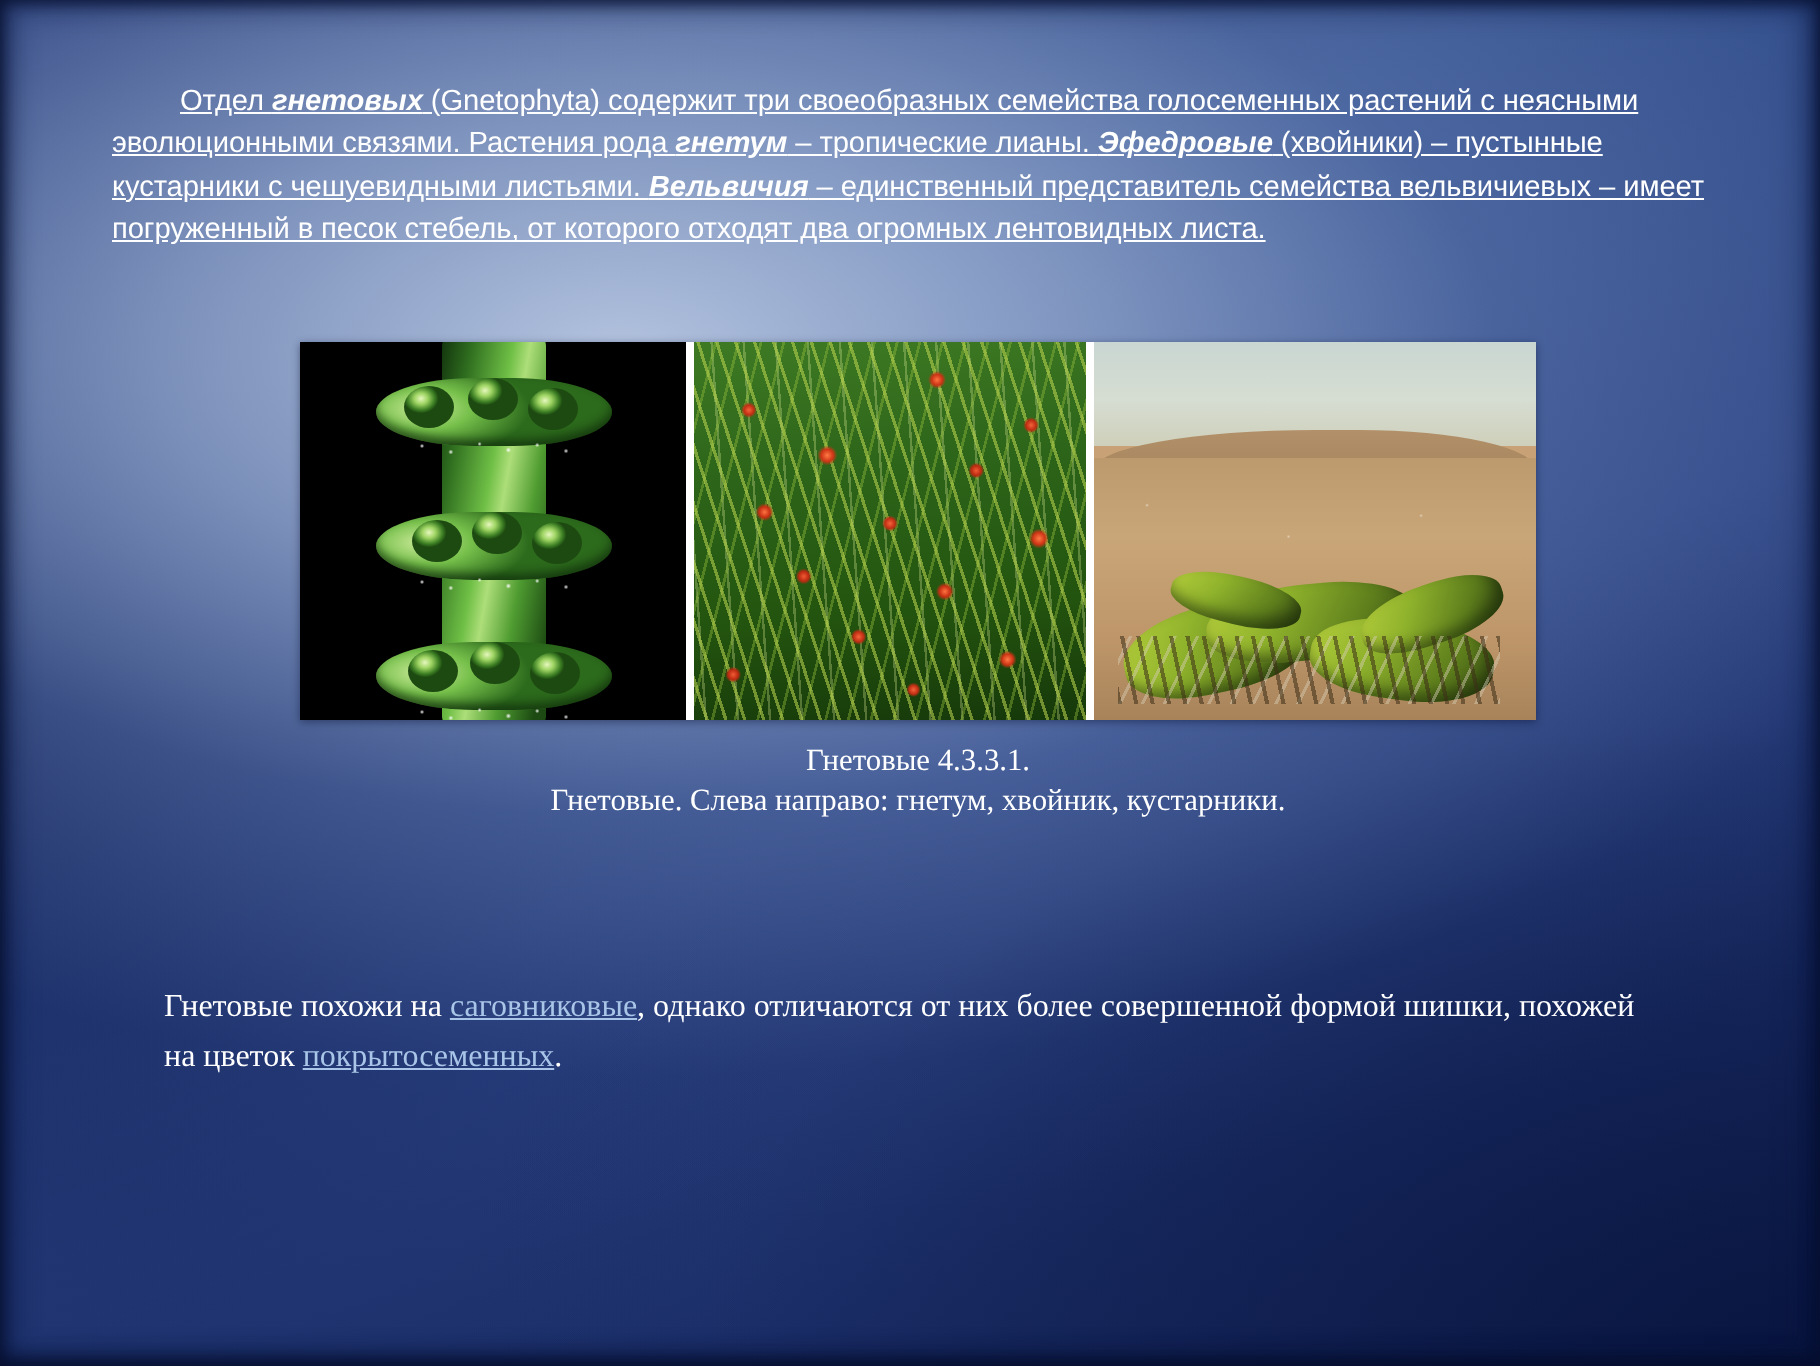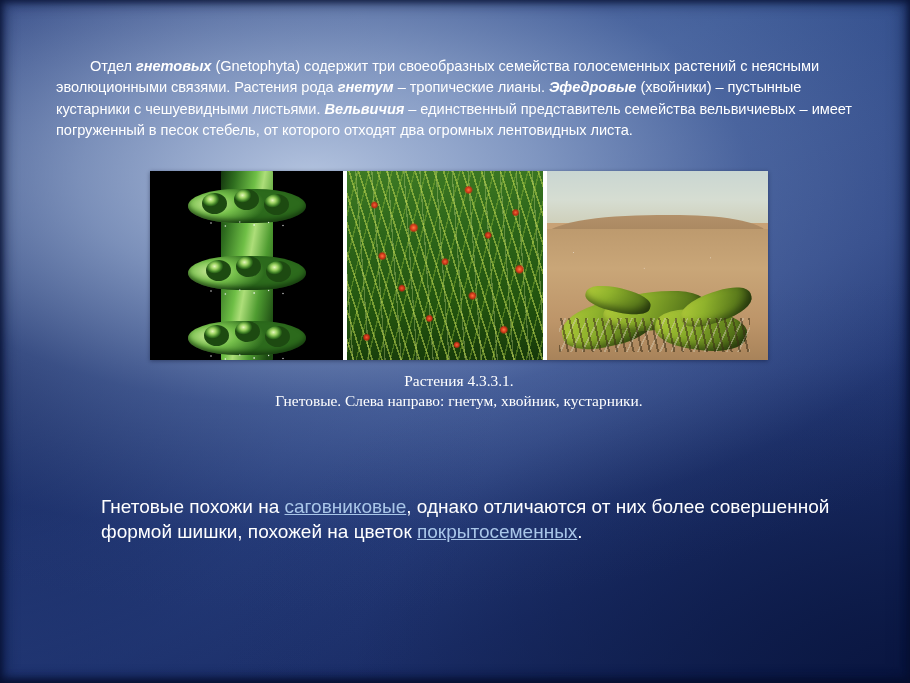--- a/index.html
+++ b/index.html
@@ -34,29 +34,30 @@
       inset 0 2px 6px rgba(8,16,48,0.55),
       inset 0 -4px 9px rgba(5,12,40,0.75),
       inset 5px 0 14px rgba(10,22,62,0.55),
       inset -6px 0 16px rgba(8,18,54,0.55);
   }
 
   
   .intro {
     position: absolute;
     left: 56px;
-    top: 41px;
+    top: 26px;
     width: 800px;
     color: #ffffff;
     font-size: 14.6px;
     line-height: 21.6px;
     text-indent: 34px;
     text-align: left;
     letter-spacing: -0.05px;
     z-index: 3;
+    text-decoration: underline;
   }
   .intro em {
     font-style: italic;
     font-weight: bold;
   }
 
   
   #figure {
     position: absolute;
     left: 150px;
@@ -232,26 +233,26 @@
     font-family: "Liberation Serif", serif;
     font-size: 15.4px;
     line-height: 20px;
     text-align: center;
     z-index: 3;
   }
 
   
   .closing {
     position: absolute;
-    left: 101px;
+    left: 82px;
     top: 475px;
     width: 740px;
     color: #ffffff;
-    font-family: Liberation Sans, sans-serif;
-    font-size: 19px;
+    font-family: Liberation Serif, serif;
+    font-size: 16px;
     line-height: 25px;
     text-align: left;
     z-index: 3;
   }
   .closing a,
   .closing .link {
     color: #a9c6e8;
     text-decoration: underline;
     cursor: pointer;
   }
@@ -303,19 +304,19 @@
         <div class="leaf l3"></div>
         <div class="leaf l4"></div>
         <div class="leaf l5"></div>
         <div class="dry"></div>
       </div>
     </div>
 
   </div>
 
   <div class="caption">
-    <div>Растения 4.3.3.1.</div>
+    <div>Гнетовые 4.3.3.1.</div>
     <div>Гнетовые. Слева направо: гнетум, хвойник, кустарники.</div>
   </div>
 
   <p class="closing"><span>Гнетовые похожи на </span><span class="link">саговниковые</span><span>, однако отличаются от них более совершенной формой шишки, похожей на цветок </span><span class="link">покрытосеменных</span><span>.</span></p>
 
 </div>
 
 </body></html>

